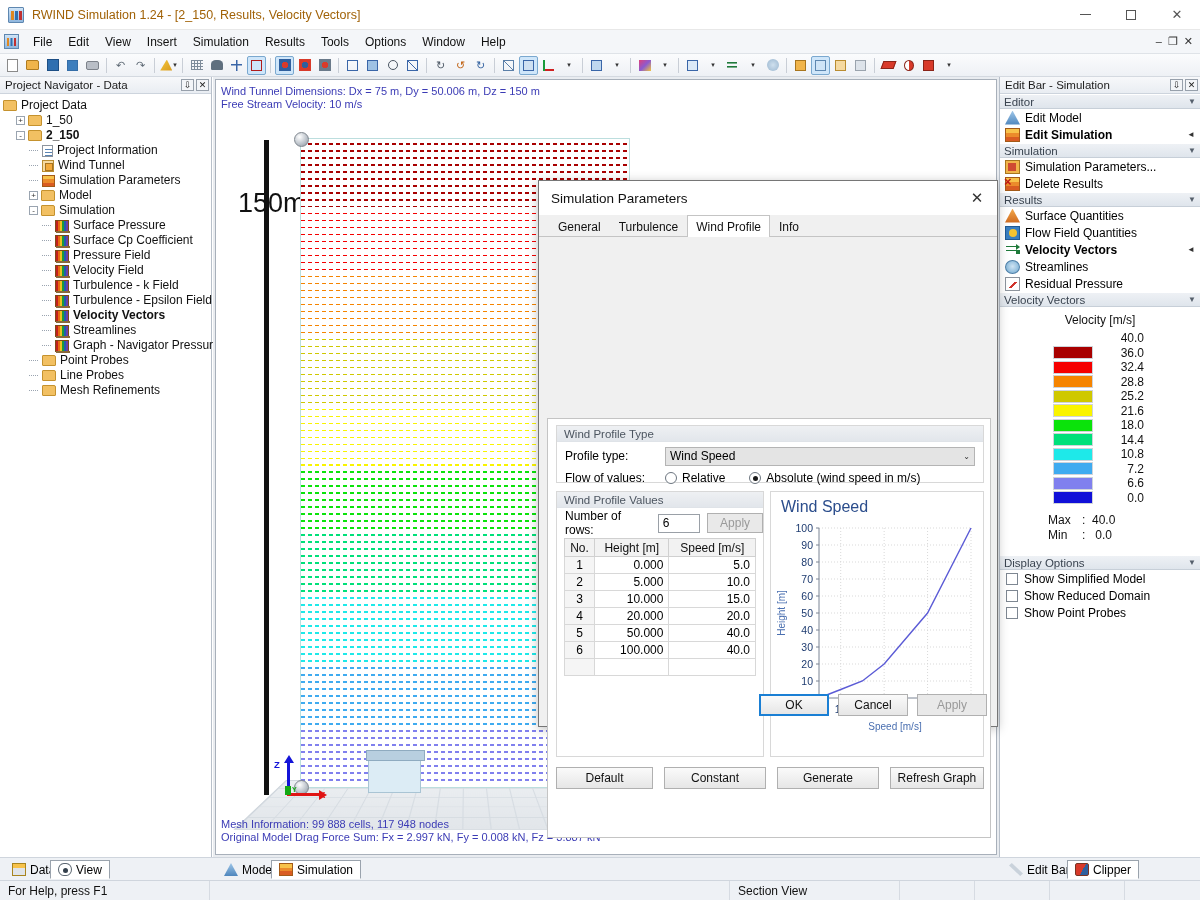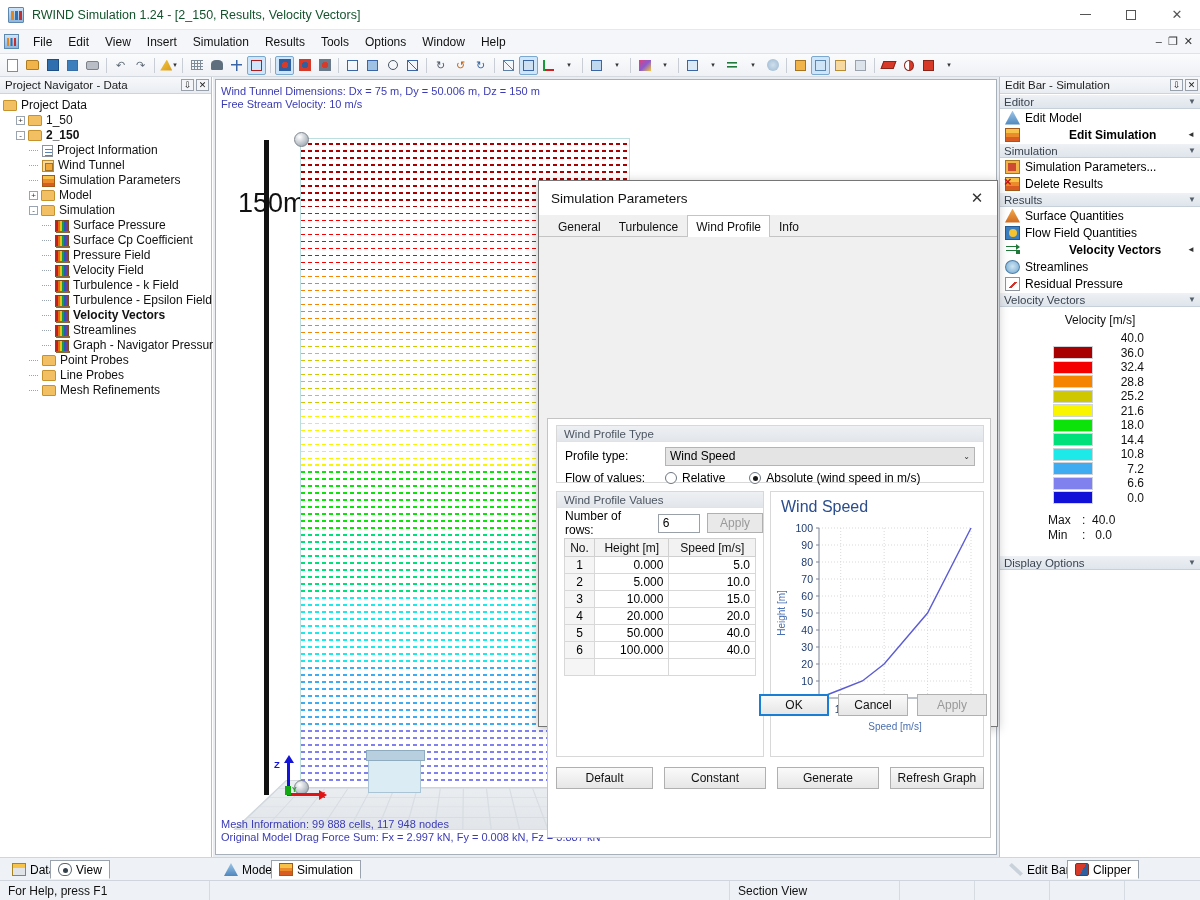--- a/index.html
+++ b/index.html
@@ -20,21 +20,21 @@
   }
   .titlebar .appicon {
     width:16px; height:16px; margin-left:8px; margin-right:8px;
     background:linear-gradient(#cfe4f7,#8fb6dd); border:1px solid #5e87b0;
     position:relative; border-radius:1px; flex:none;
   }
   .titlebar .appicon:before {
     content:""; position:absolute; left:2px; top:3px; width:3px; height:9px;
     background:#e08820; box-shadow:4px 0 0 #2f6fb0, 8px 0 0 #c03030;
   }
-  .titlebar .ttl { font-size:12.5px; color:#14532d; flex:1; }
+  .titlebar .ttl { font-size:12.5px; color:#a16207; flex:1; }
   .wbtns { display:flex; height:30px; }
   .wbtn { width:46px; height:30px; display:flex; align-items:center; justify-content:center;
           color:#555; font-size:13px; }
   .wbtn .sq { width:10px; height:10px; border:1px solid #555; }
   .wbtn .dash { width:11px; height:1px; background:#555; }
 
   
   .menubar {
     position:absolute; left:0; top:30px; width:1200px; height:24px;
     background:#f4f6f9; border-bottom:1px solid #dfe3e8;
@@ -151,21 +151,21 @@
   
   .editbar { position:absolute; left:999px; top:77px; width:201px; height:780px;
              background:#fff; border-left:1px solid #b8c0ca; }
   .grphead { height:15px; background:linear-gradient(#eef1f5,#dfe5ec);
              border-top:1px solid #fff; border-bottom:1px solid #c7cfd8;
              display:flex; align-items:center; padding:0 4px; font-size:11.5px; color:#3a4450; }
   .grphead .car { margin-left:auto; font-size:8px; color:#56606c; }
   .ebrow { display:flex; align-items:center; height:17px; padding-left:5px; font-size:12px; }
   .ebrow .eicon { width:15px; height:14px; margin-right:5px; flex:none; position:relative; }
   .ebrow .arr { margin-left:auto; margin-right:5px; font-size:8px; color:#333; }
-  .ebrow.bold span.lbl { font-weight:bold;margin-left:44px; }
+  .ebrow.bold span.lbl { font-weight:bold; }
   .ei-model { background:linear-gradient(#9ec6e8,#4e86bd); clip-path:polygon(50% 0,100% 100%,0 100%); }
   .ei-sim { background:linear-gradient(#f7c24a 0 33%, #eb8b2b 33% 66%, #d95c22 66%);
             border:1px solid #a35a18; }
   .ei-params { background:#f0b44a; border:1px solid #a8751e; }
   .ei-params:after { content:""; position:absolute; left:2px; top:2px; width:8px; height:8px;
                      background:#cf4a32; }
   .ei-del { background:linear-gradient(#f7c24a 0 33%, #eb8b2b 33% 66%, #d95c22 66%);
             border:1px solid #a35a18; }
   .ei-del:after { content:"\00D7"; position:absolute; left:-2px; top:-4px; color:#c01818;
                   font-size:13px; font-weight:bold; }
@@ -839,20 +839,34 @@
       <div class="minmax">
         <div><b>Max</b><span>:</span>&nbsp;&nbsp;<span>40.0</span></div>
         <div><b>Min</b><span>:</span>&nbsp;&nbsp;&nbsp;<span>0.0</span></div>
       </div>
     </div>
 
     <div class="grphead" style="margin-top:8px">
       <span>Display Options</span>
       <span class="car">▼</span>
     </div>
+    <div id="dispopts">
+        <div class="chk">
+          <span class="chkbox"></span>
+          <span>Show Simplified Model</span>
+        </div>
+        <div class="chk">
+          <span class="chkbox"></span>
+          <span>Show Reduced Domain</span>
+        </div>
+        <div class="chk">
+          <span class="chkbox"></span>
+          <span>Show Point Probes</span>
+        </div>
+      </div>
   </div>
 
   <div class="modal">
     <div class="mhead">
       <div class="mtitle">Simulation Parameters</div>
       <div class="mclose">
           <span>✕</span>
         </div>
     </div>
     <div class="tabs">

